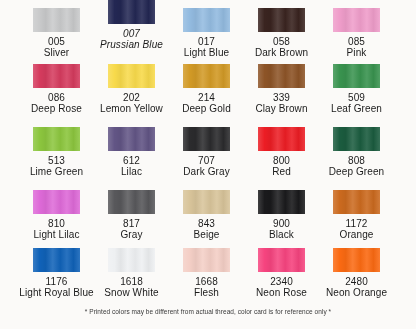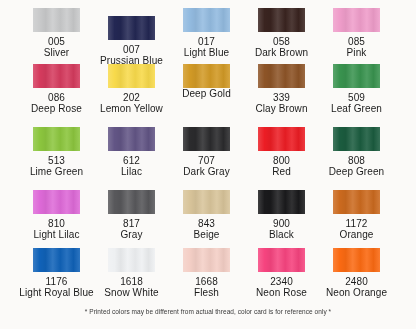--- a/index.html
+++ b/index.html
@@ -83,21 +83,21 @@
 </head>
 <body>
 
 <div id="card" style="background: rgb(251, 250, 248);">
   <div class="grid" id="grid">
       <div class="cell" style="left: 19px; top: 8px;">
         <div class="swatch" title="Sliver" style="width: 47px; height: 24px; background: rgb(201, 202, 203);"></div>
         <div class="code">005</div>
         <div class="cname">Sliver</div>
       </div>
-      <div class="cell" style="left: 94px; top: 16px;">
+      <div class="cell" style="left: 94px; top: 0; font-style: italic;">
         <div class="swatch" title="Prussian Blue" style="width: 47px; height: 24px; background: rgb(35, 39, 83);"></div>
         <div class="code">007</div>
         <div class="cname">Prussian Blue</div>
       </div>
       <div class="cell" style="left: 169px; top: 8px;">
         <div class="swatch" title="Light Blue" style="width: 47px; height: 24px; background: rgb(147, 187, 224);"></div>
         <div class="code">017</div>
         <div class="cname">Light Blue</div>
       </div>
       <div class="cell" style="left: 244px; top: 8px;">
@@ -115,20 +115,21 @@
         <div class="code">086</div>
         <div class="cname">Deep Rose</div>
       </div>
       <div class="cell" style="left: 94px; top: 64px;">
         <div class="swatch" title="Lemon Yellow" style="width: 47px; height: 24px; background: rgb(248, 218, 75);"></div>
         <div class="code">202</div>
         <div class="cname">Lemon Yellow</div>
       </div>
       <div class="cell" style="left: 169px; top: 64px;">
         <div class="swatch" title="Deep Gold" style="width: 47px; height: 24px; background: rgb(210, 154, 38);"></div>
+        <div class="code">214</div>
         <div class="cname">Deep Gold</div>
       </div>
       <div class="cell" style="left: 244px; top: 64px;">
         <div class="swatch" title="Clay Brown" style="width: 47px; height: 24px; background: rgb(141, 84, 39);"></div>
         <div class="code">339</div>
         <div class="cname">Clay Brown</div>
       </div>
       <div class="cell" style="left: 319px; top: 64px;">
         <div class="swatch" title="Leaf Green" style="width: 47px; height: 24px; background: rgb(57, 147, 79);"></div>
         <div class="code">509</div>

